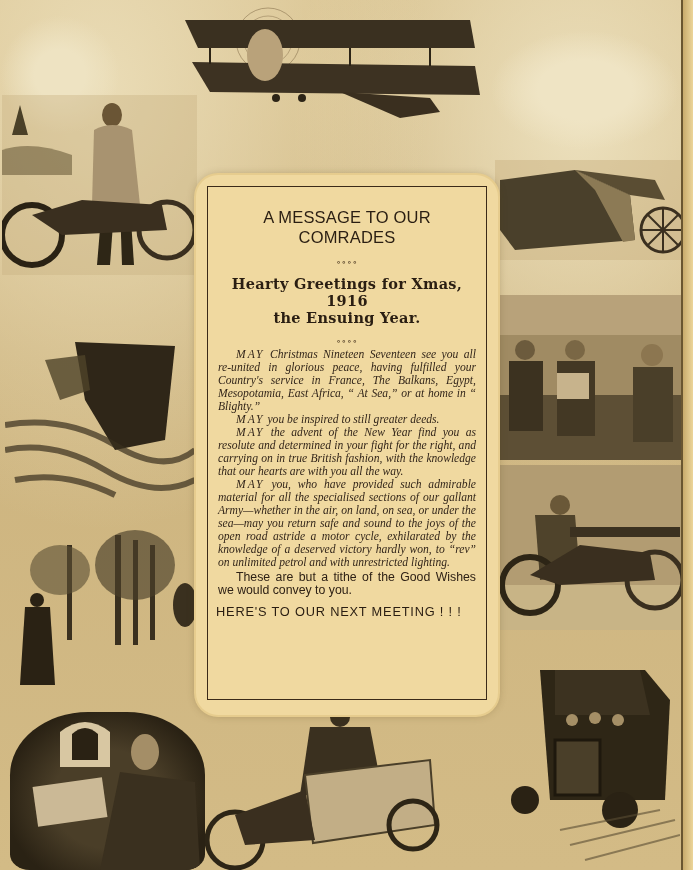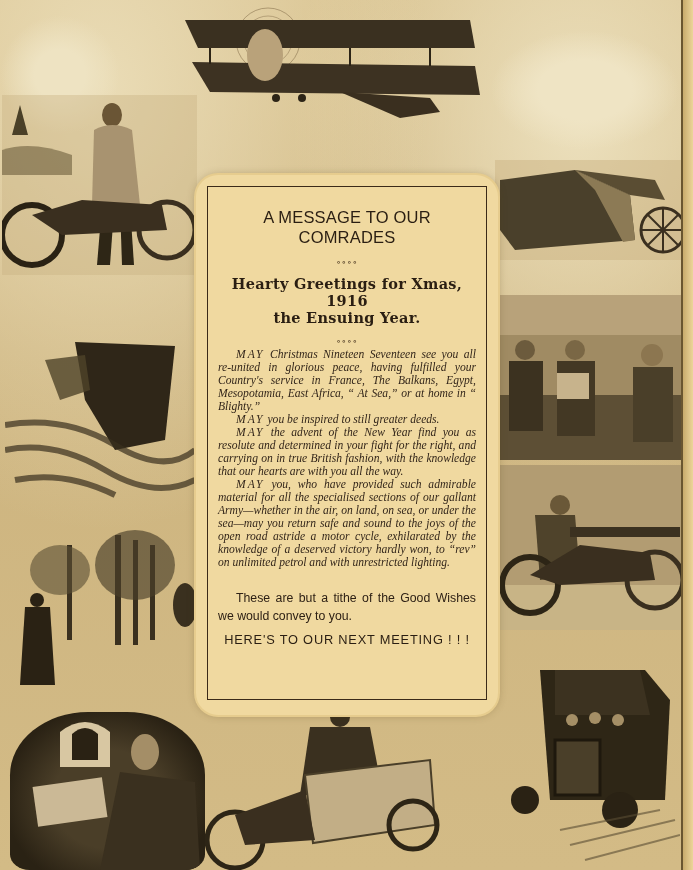--- a/index.html
+++ b/index.html
@@ -52,26 +52,26 @@
   }
   .para {
     font-family: "Liberation Serif", serif; font-style: italic;
     font-size: 11.6px; line-height: 13px; color: #33261a;
     text-align: justify; padding: 0 2px;
   }
   .para .lead { letter-spacing: 2px; }
   .indent { text-indent: 18px; }
   .closing {
     font-family: "Liberation Sans", sans-serif; font-style: normal;
-    font-size: 12.3px; line-height: 18px; color: #2e2115;
-    text-align: justify; margin-top: 20px; padding: 0 2px;
+    font-size: 12.3px; line-height: 13px; color: #2e2115;
+    text-align: justify; margin-top: 2px; padding: 0 2px;
   }
   .signoff {
     font-family: "Liberation Sans", sans-serif; font-size: 12.8px;
-    letter-spacing: 0.8px; text-align: center; margin-top: 7px; color: #2a1e12;
+    letter-spacing: 0.8px; text-align: left; margin-top: 7px; color: #2a1e12;
   }
 </style>
 </head>
 <body>
 
 <div class="page">
 
   <div class="panel" style="left:150px;top:0;width:380px;height:140px;">
     <svg viewBox="0 0 380 140">
       <circle cx="118" cy="40" r="32" fill="none" stroke="#8a7450" stroke-width="1" opacity="0.6"></circle>

